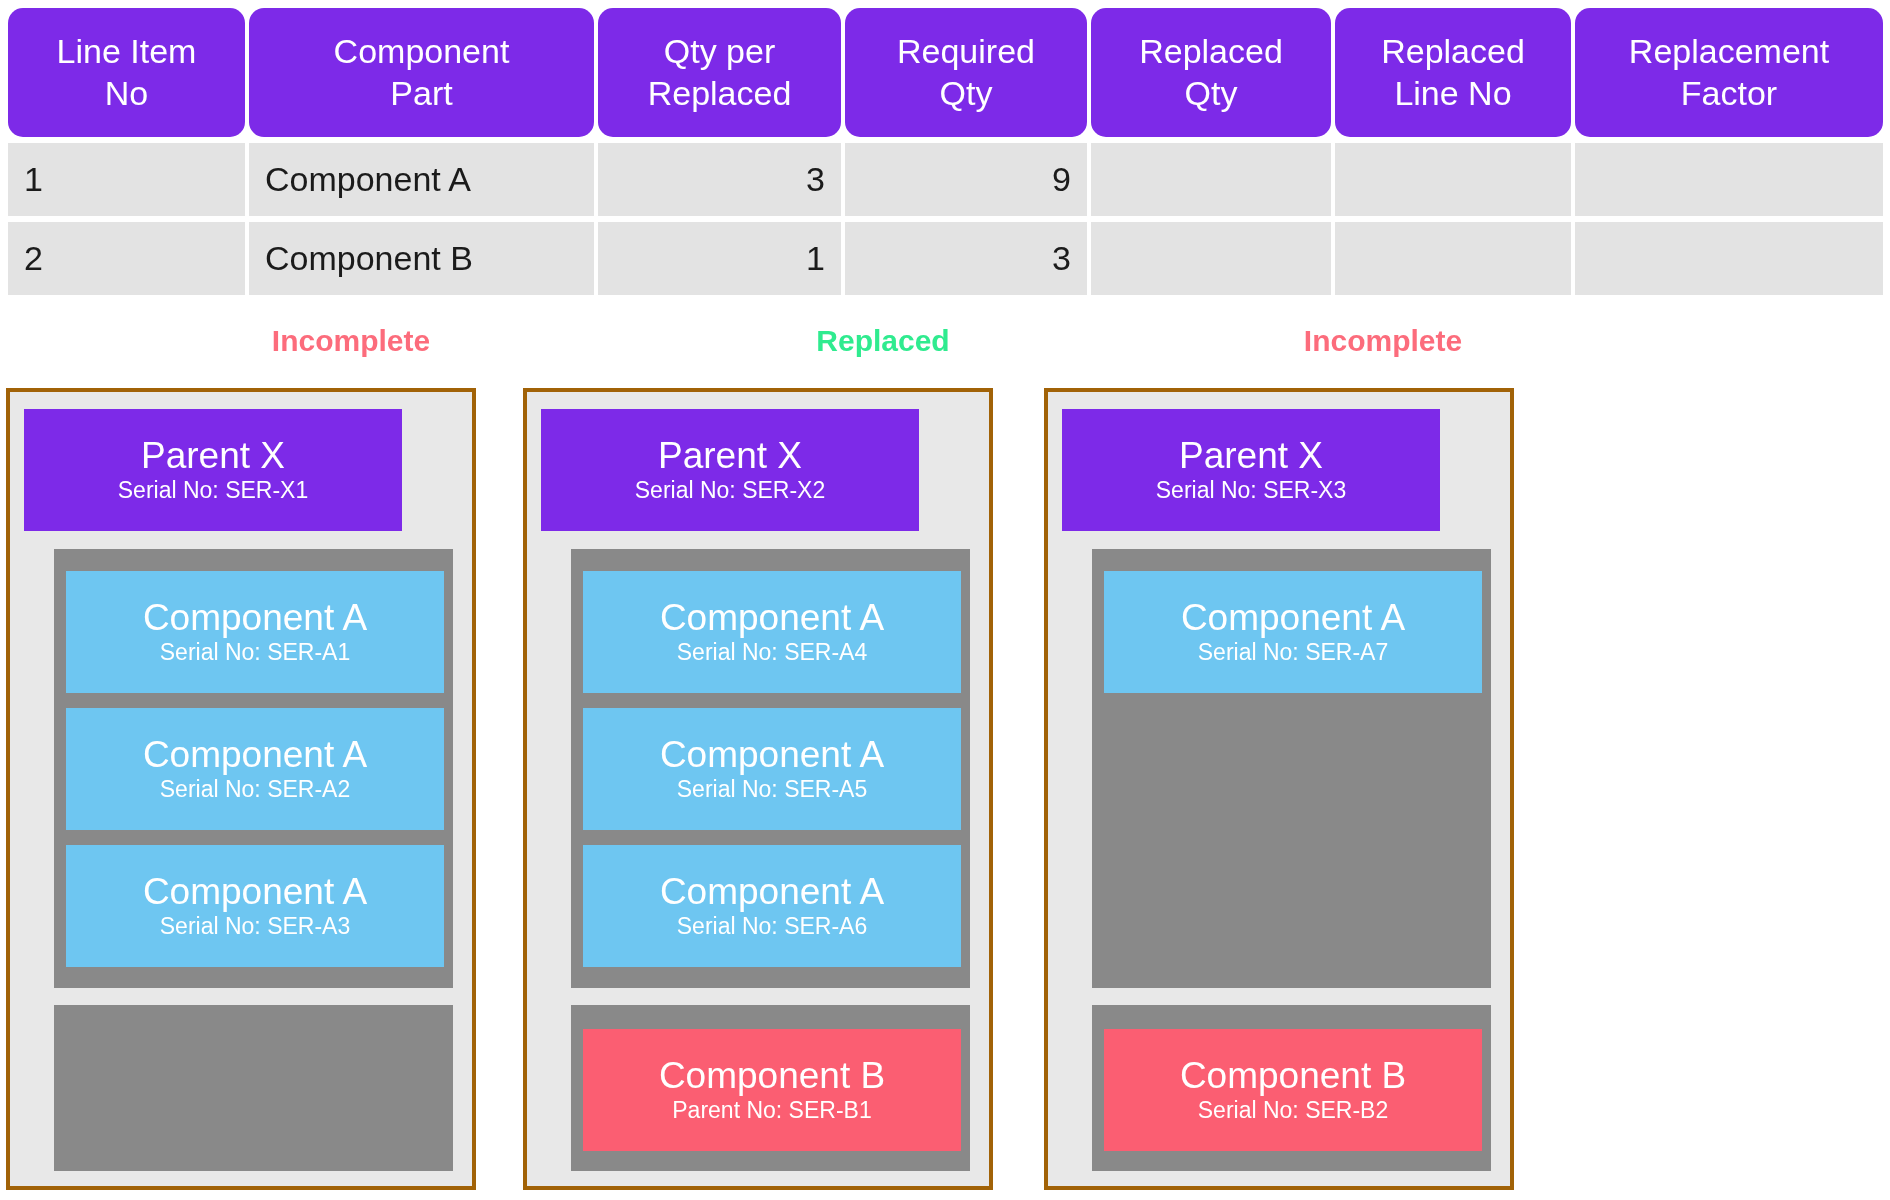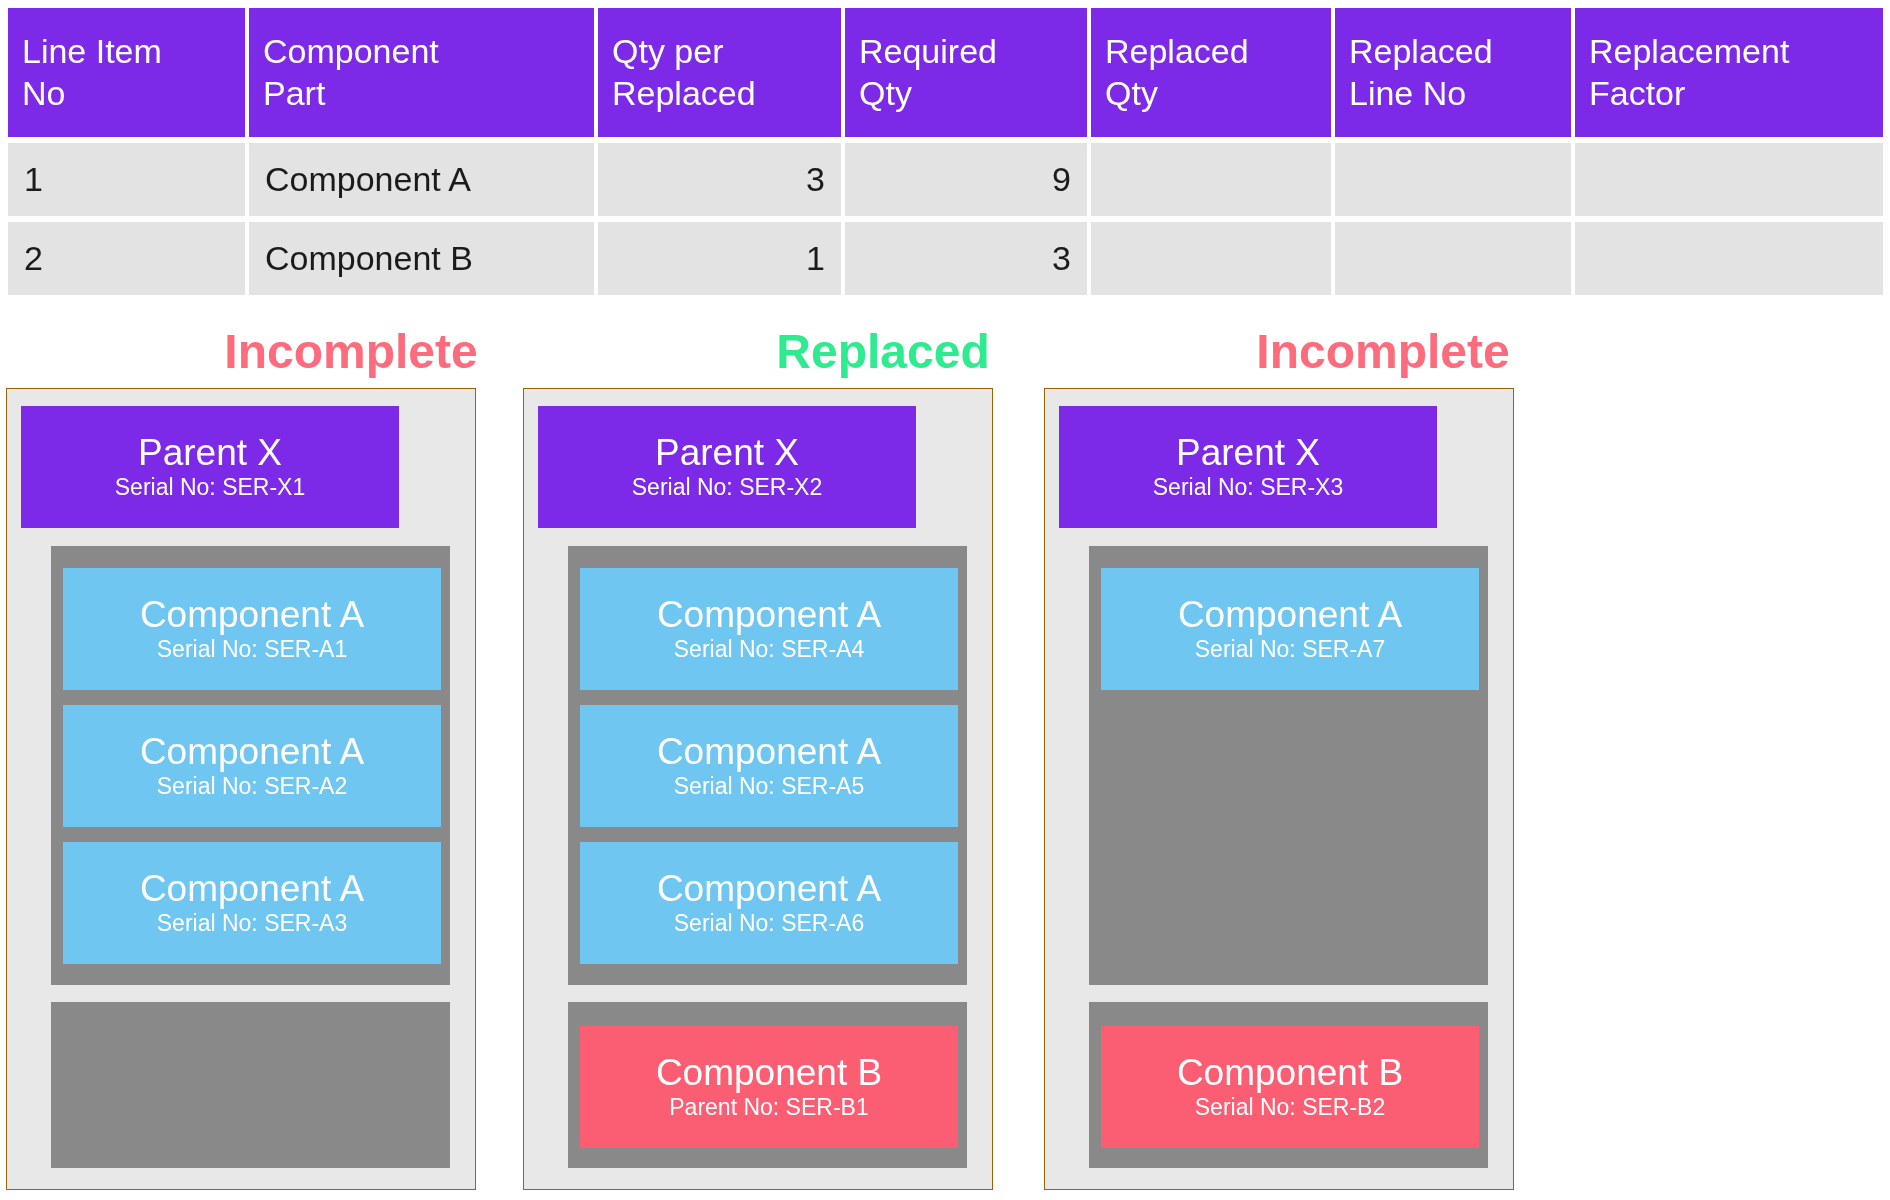--- a/index.html
+++ b/index.html
@@ -9,43 +9,43 @@
     font-family:"Liberation Sans", sans-serif; overflow:hidden;
   }
 
   
   table.bom {
     position:absolute; left:4px; top:2px; width:1883px;
     border-collapse:separate; border-spacing:4px 6px; table-layout:fixed;
   }
   table.bom th {
     background:#7D2AE8; color:#ffffff; font-weight:400; font-size:34px;
-    line-height:1.22; text-align:left; vertical-align:middle;
-    padding:10px 14px; height:129px; white-space:pre-line;
+    line-height:1.22; text-align:center; vertical-align:middle;
+    padding:10px 14px; height:129px; white-space:pre-line;border-radius:15px;
   }
   table.bom td {
     background:#E3E3E3; color:#1B1B1B; font-size:34px;
     padding:10px 16px; height:73px; vertical-align:middle;
     overflow:hidden; white-space:nowrap;
   }
   table.bom td.num { text-align:right; }
   table.bom td.txt { text-align:left; }
 
   
   .status-title {
     position:absolute; top:324px; transform:translateX(-50%);
-    font-size:48px; font-weight:700; white-space:nowrap;
+    font-size:30px; font-weight:700; white-space:nowrap;
   }
   .status-incomplete { color:#FC6C7C; }
   .status-complete  { color:#2FEB8F; }
 
   
   .panel {
     position:absolute; top:388px; width:470px; height:802px;
-    background:#E8E8E8; border:1px solid #a16207;
+    background:#E8E8E8; border:4px solid #a16207;
   }
   .parent-box {
     position:absolute; left:14px; top:17px; width:378px; height:122px;
     background:#7D2AE8; color:#ffffff; display:flex; flex-direction:column;
     align-items:center; justify-content:center; text-align:center;
   }
   .slot {
     position:absolute; left:44px; width:399px; background:#898989;
     display:flex; flex-direction:column; gap:15px;
   }

